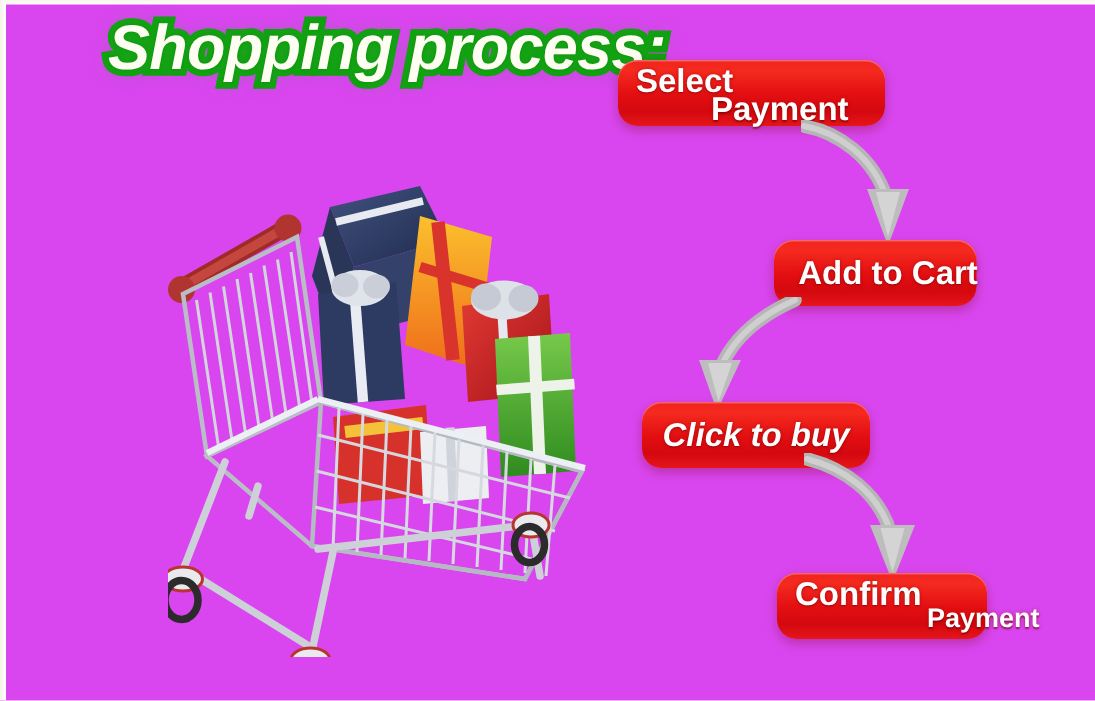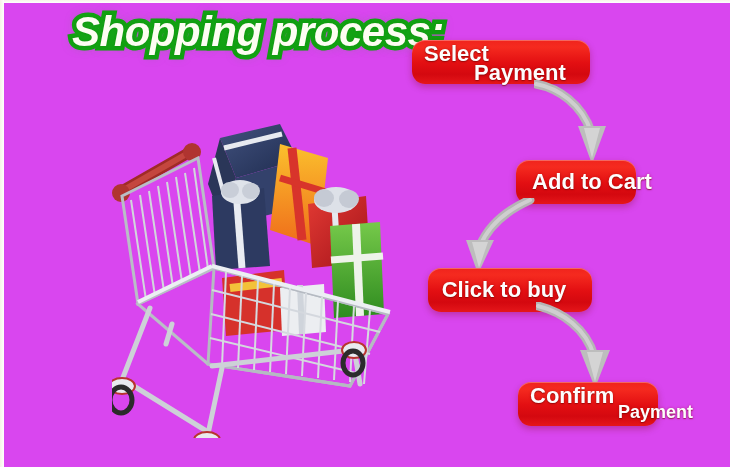--- a/index.html
+++ b/index.html
@@ -82,29 +82,29 @@
       0 1px 1px rgba(110,0,0,0.55),
       0 0 3px rgba(150,10,10,0.45);
   }
 
   
   #btn-select { left: 412px; top: 40px; width: 148px; height: 44px; padding-left: 30px; }
   #btn-select .w1 { left: 12px;  top: 1px;  font-size: 22px; }
   #btn-select .w2 { left: 62px;  top: 20px; font-size: 22px; }
 
   
-  #btn-addcart { left: 516px; top: 160px; width: 120px; height: 44px; }
+  #btn-addcart { left: 516px; top: 160px; width: 135px; height: 44px; }
   #btn-addcart .w1 {
     left: 0; top: 0; width: 152px; height: 44px;
     display: flex; align-items: center; justify-content: center;
     font-size: 22px;
   }
 
   
-  #btn-clickbuy { left: 428px; top: 268px; width: 164px; height: 44px; }
+  #btn-clickbuy { left: 428px; top: 268px; width: 152px; height: 44px; font-style: italic; }
   #btn-clickbuy .w1 {
     left: 0; top: 0; width: 152px; height: 44px;
     display: flex; align-items: center; justify-content: center;
     font-size: 22px;
   }
 
   
   #btn-confirm { left: 518px; top: 382px; width: 140px; height: 44px; }
   #btn-confirm .w1 { left: 12px; top: 1px;  font-size: 22px; }
   #btn-confirm .w2 { left: 60px; top: 20px; font-size: 18px; margin-left: 40px; }

